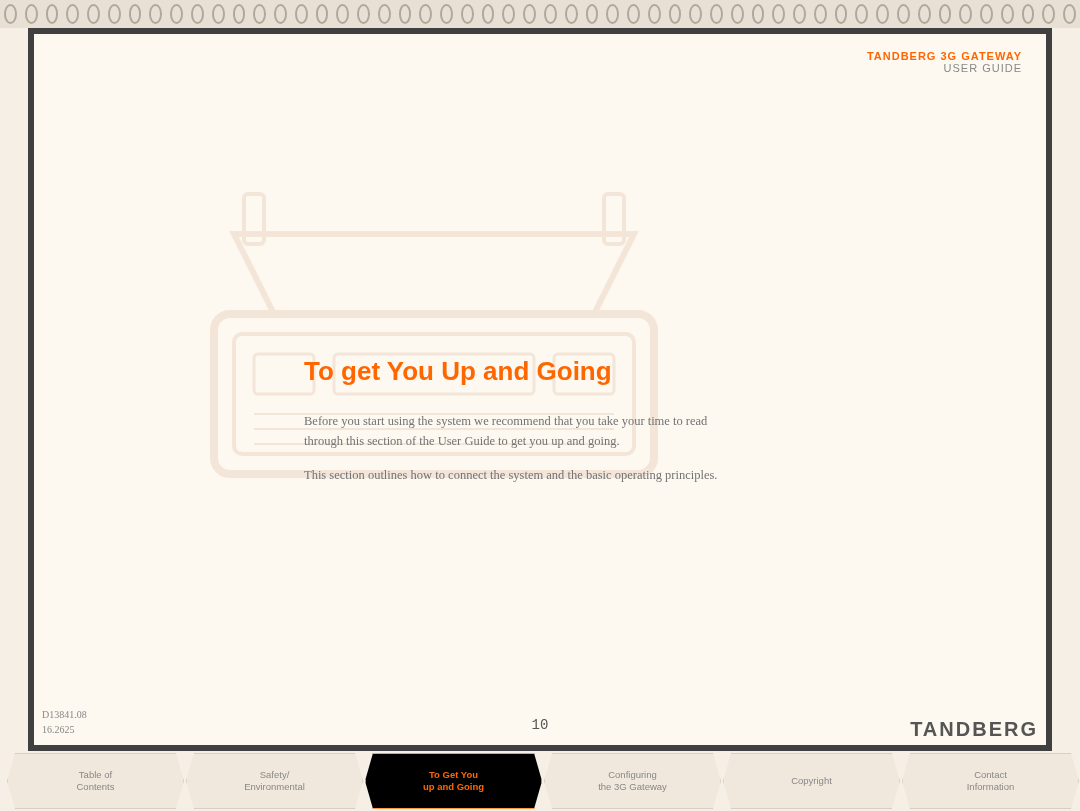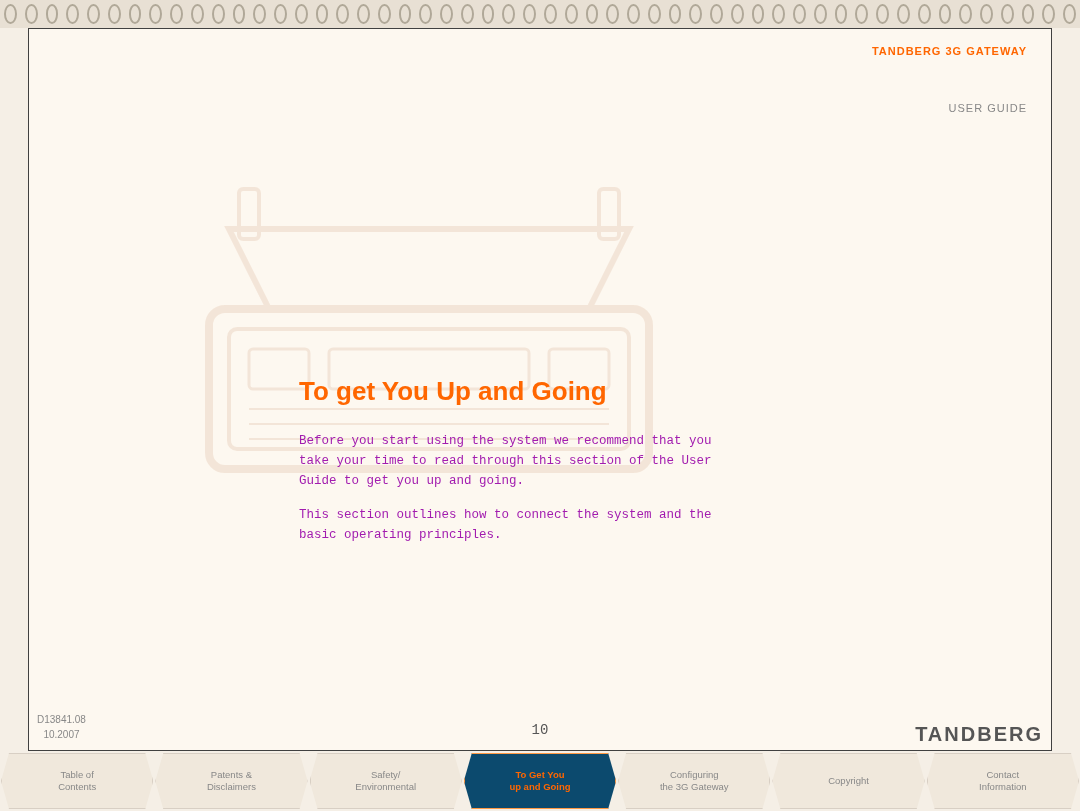--- a/index.html
+++ b/index.html
@@ -36,21 +36,21 @@
     }
 
     
     .page-area {
       position: absolute;
       top: 28px;
       left: 28px;
       right: 28px;
       bottom: 60px;
       background: #fdf8f0;
-      border: 1px solid #404040;
+      border: 6px solid #404040;
     }
 
     
     .header {
       position: absolute;
       top: 16px;
       right: 24px;
       text-align: right;
     }
     .header-brand {
@@ -61,43 +61,42 @@
     }
     .header-brand span {
       color: #ff6600;
       font-weight: bold;
     }
     .header-guide {
       font-size: 11px;
       color: #888;
       letter-spacing: 1px;
       text-transform: uppercase;
-      margin-top: 45px;
     }
 
     
     .main-content {
       position: absolute;
-      top: 347px;
+      top: 322px;
       left: 270px;
       width: 420px;
     }
     .main-title {
       font-size: 26px;
       font-weight: bold;
       color: #ff6600;
       margin-bottom: 24px;
       font-family: 'Arial', sans-serif;
     }
     .main-text {
       font-size: 12.5px;
-      color: #a21caf;
+      color: #737373;
       line-height: 1.6;
       margin-bottom: 14px;
-      font-family: Liberation Mono, monospace;
+      font-family: Liberation Serif, serif;
       margin-top: 11px;
     }
 
     
     .page-number {
       position: absolute;
       bottom: 12px;
       left: 50%;
       transform: translateX(-50%);
       font-size: 14px;
@@ -106,42 +105,41 @@
       margin-top: 44px;
     }
 
     
     .doc-info {
       position: absolute;
       bottom: 8px;
       left: 8px;
       font-size: 10px;
       color: #888;
-      font-family: Liberation Sans, sans-serif;
+      font-family: Liberation Serif, serif;
       line-height: 1.5;
-      text-align: center;
     }
 
     
     .tandberg-logo {
       position: absolute;
       bottom: 4px;
       right: 8px;
       font-size: 20px;
       font-weight: bold;
       color: #555;
       letter-spacing: 2px;
       font-family: 'Arial', sans-serif;
     }
 
     
     .bottom-nav {
       position: absolute;
       bottom: 0;
-      left: 0;
+      left: 6px;
       right: 0;
       height: 60px;
       display: flex;
       align-items: stretch;
       background: #f5efe6;
     }
 
     .nav-tab {
       flex: 1;
       display: flex;
@@ -154,21 +152,21 @@
       background: #f0e8dc;
       cursor: pointer;
       position: relative;
       line-height: 1.3;
       padding: 4px 6px;
       clip-path: polygon(8px 0%, calc(100% - 8px) 0%, 100% 50%, calc(100% - 8px) 100%, 8px 100%, 0% 50%);
       margin: 2px 1px;
     }
 
     .nav-tab.active {
-      background: #0c4a6e;
+      background: #000000;
       color: #ff6600;
       font-weight: bold;
       border-color: #ff9944;
     }
 
     
     .device-svg {
       position: absolute;
       top: 100px;
       left: 120px;
@@ -265,30 +263,29 @@
   </svg>
 
   <div class="main-content">
     <div class="main-title">To get You Up and Going</div>
     <p class="main-text">Before you start using the system we recommend that you take your time to read through this section of the User Guide to get you up and going.</p>
     <p class="main-text">This section outlines how to connect the system and the basic operating principles.</p>
   </div>
 
   <div class="doc-info">
     <div>D13841.08</div>
-    <div>10.2007</div>
+    <div>16.2625</div>
   </div>
 
   <div class="page-number">10</div>
 
   <div class="tandberg-logo">TANDBERG</div>
 
 </div>
 
 <div class="bottom-nav">
 <div class="nav-tab">Table of<br>Contents</div>
-    <div class="nav-tab">Patents &amp;<br>Disclaimers</div>
     <div class="nav-tab">Safety/<br>Environmental</div>
     <div class="nav-tab active">To Get You<br>up and Going</div>
     <div class="nav-tab">Configuring<br>the 3G Gateway</div>
     <div class="nav-tab">Copyright</div>
     <div class="nav-tab">Contact<br>Information</div>
   </div>
 
 </body></html>

